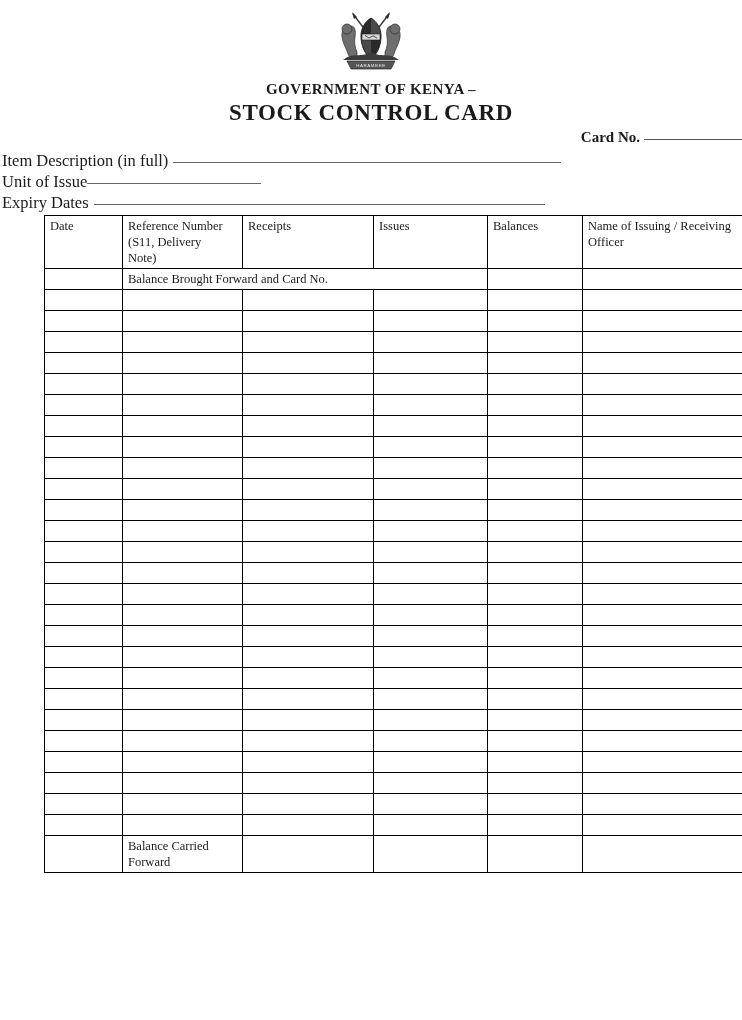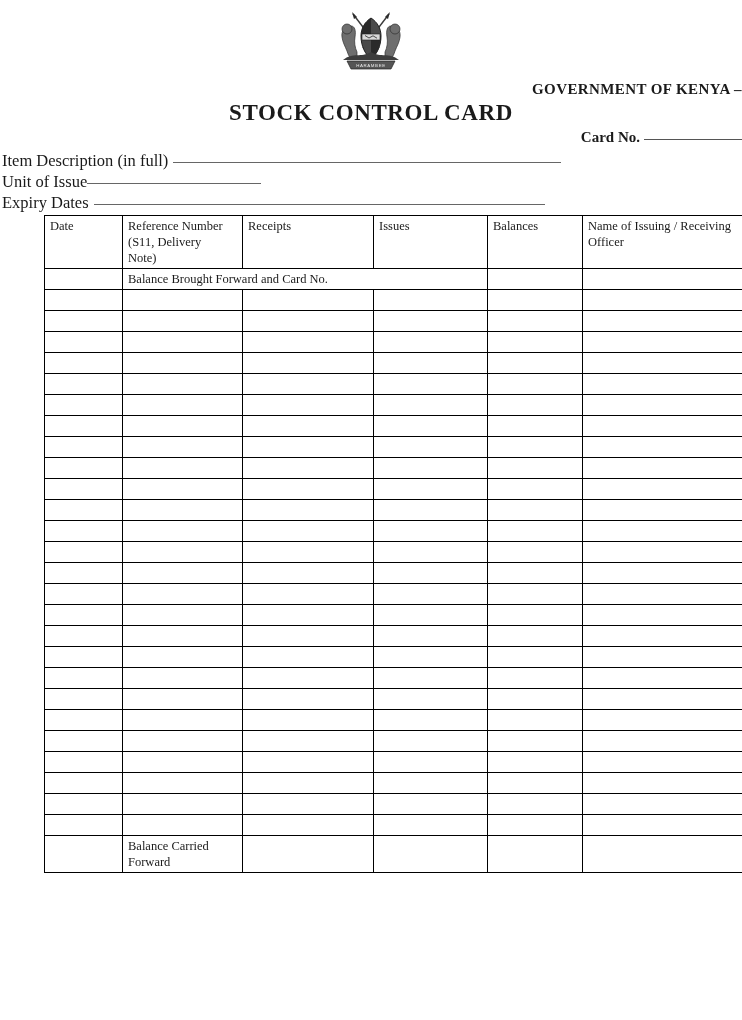--- a/index.html
+++ b/index.html
@@ -26,21 +26,20 @@
     height: 66px;
     margin: 0 auto;
     display: block;
   }
   .org-line {
     font-size: 15px;
     font-weight: bold;
     letter-spacing: 0.4px;
     margin-top: 7px;
     line-height: 1.1;
-    text-align: right;
   }
   .doc-title {
     font-size: 23px;
     font-weight: bold;
     letter-spacing: 0.6px;
     margin-top: 2px;
     line-height: 1.1;
   }
 
   

